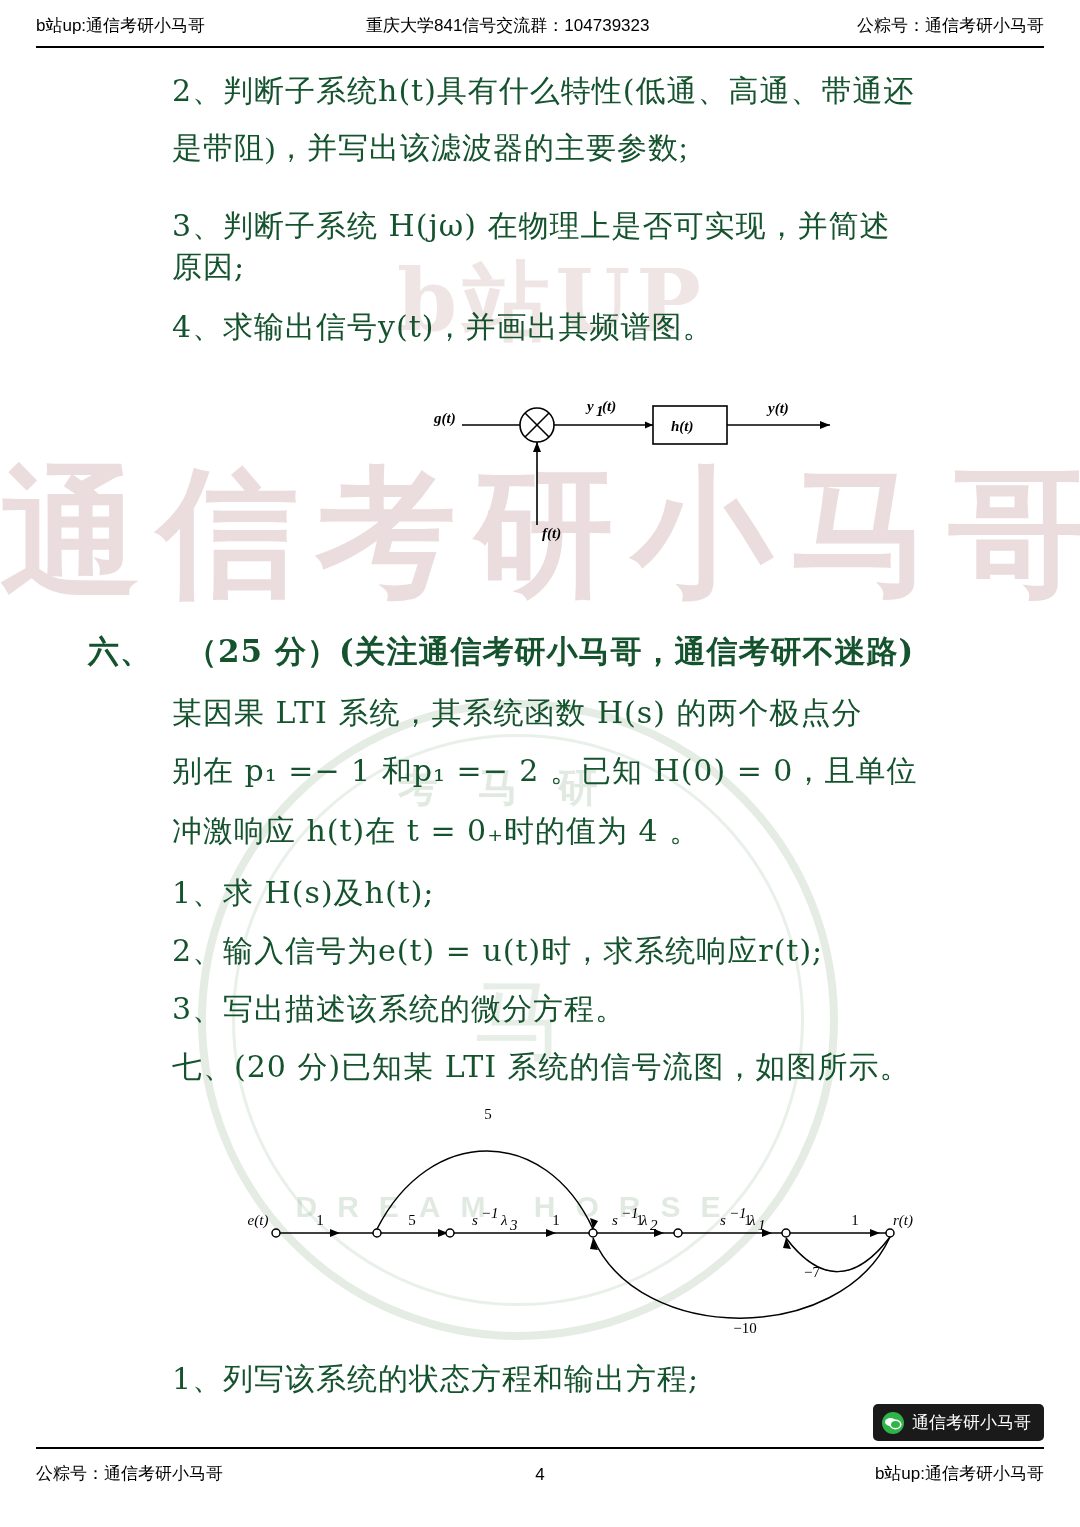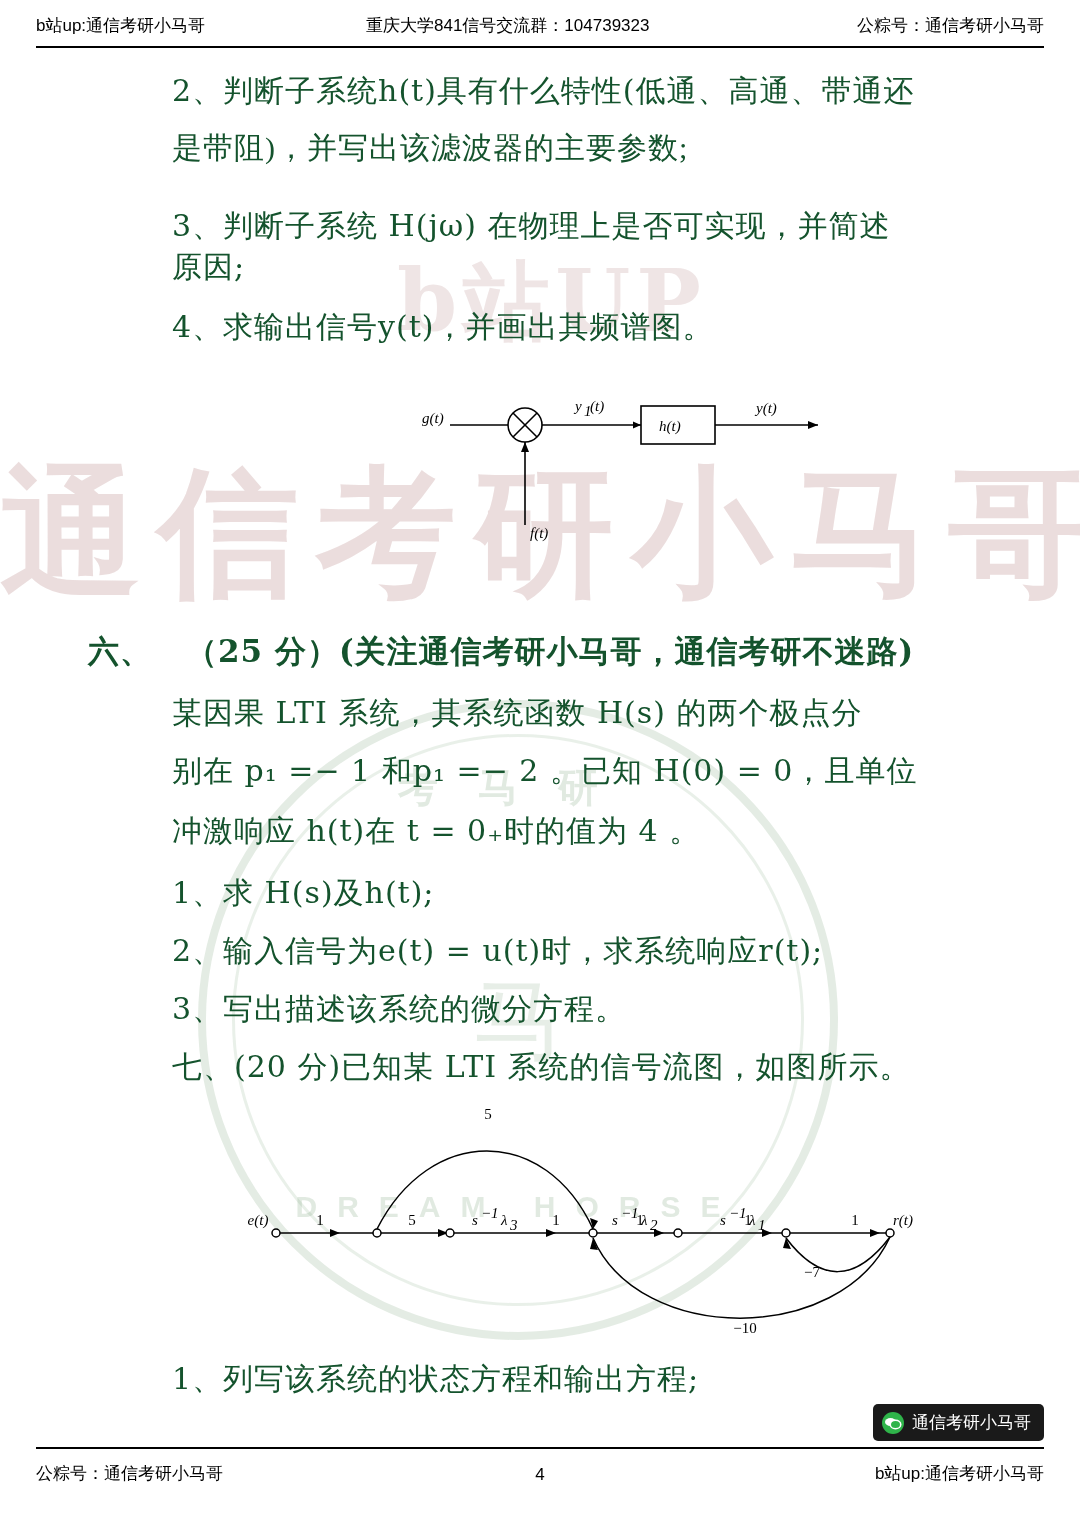--- a/index.html
+++ b/index.html
@@ -187,21 +187,21 @@
     font-size: 30px;
     line-height: 1.25;
     color: #14532d;
     white-space: nowrap;
     letter-spacing: 1px;
   }
   .kai { font-family: "DejaVu Serif", "Liberation Serif", serif; }
   .bold { font-weight: 700; }
 
   
-  .fig1 { position: absolute; left: 0; top: 380px; width: 910px; height: 190px; z-index: 2; }
+  .fig1 { position: absolute; left: 12px; top: 380px; width: 910px; height: 190px; z-index: 2; font-weight: bold; }
   .fig2 { position: absolute; left: 0; top: 1095px; width: 1080px; height: 250px; z-index: 2; }
 
   .diagram-label {
     font-family: "Liberation Serif", serif;
     font-style: italic;
     font-size: 15px;
     fill: #000;
   }
   .diagram-num {
     font-family: "Liberation Serif", serif;

